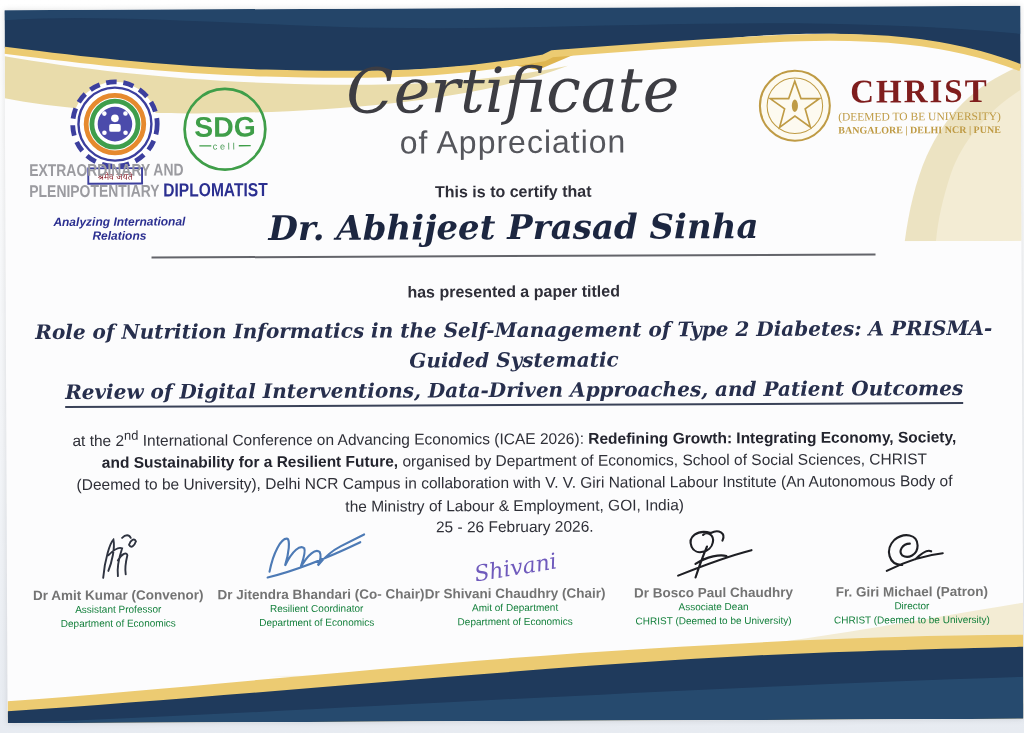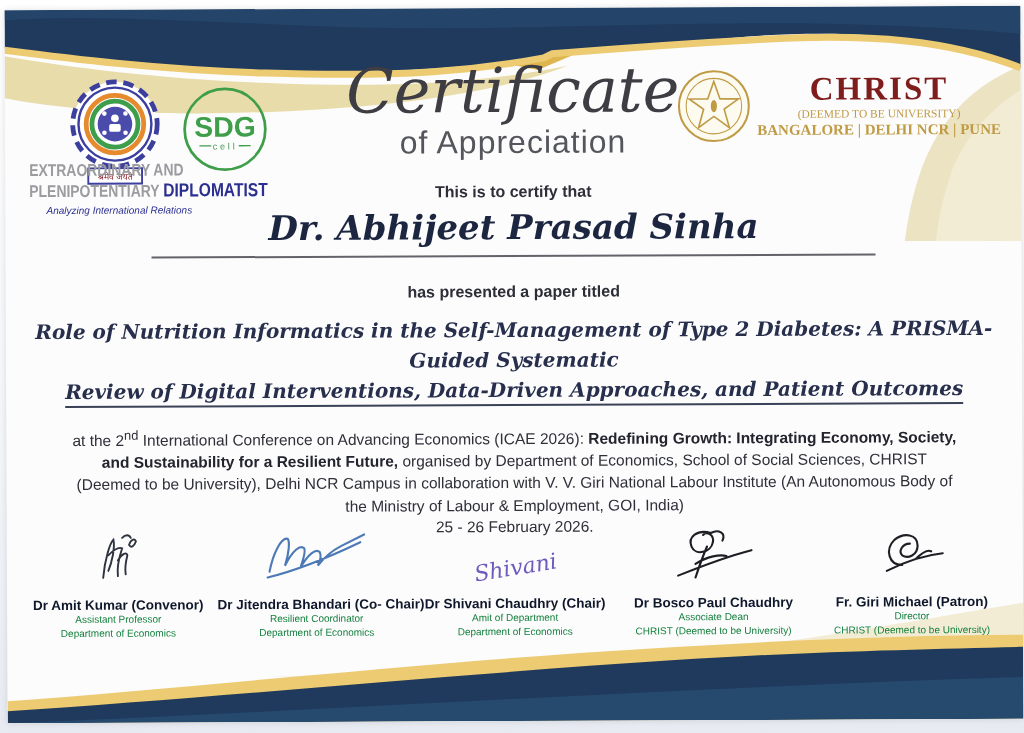--- a/index.html
+++ b/index.html
@@ -14,27 +14,27 @@
 
   
   .vvg{position:absolute;left:62px;top:66px;z-index:2;}
   .sdg{position:absolute;left:176px;top:76px;z-index:2;}
   .dipl{position:absolute;left:24px;top:152px;z-index:2;width:230px;}
   .dipl .l1{font-weight:700;font-size:17px;color:#9b9ba0;letter-spacing:0;
     transform:scaleX(.82);transform-origin:left;white-space:nowrap;line-height:1.05;}
   .dipl .l2{font-weight:700;font-size:17px;color:#9b9ba0;transform:scaleX(.82);
     transform-origin:left;white-space:nowrap;line-height:1.15;}
   .dipl .l2 b{color:#2b2f90;font-size:19px;}
-  .dipl .tag{font-size:10px;font-style:italic;font-weight:400;color:#2b2f90;
-    text-align:center;margin-top:3px;width:180px;}
+  .dipl .tag{font-size:12px;font-style:italic;font-weight:700;color:#2b2f90;
+    text-align:center;margin-top:13px;width:180px;}
   .christ{position:absolute;right:20px;top:62px;z-index:2;display:flex;align-items:center;gap:6px;}
   .christ-txt{text-align:center;font-family:"Liberation Serif",serif;}
   .christ-txt .nm{font-weight:700;font-size:33px;color:#7f1d1d;letter-spacing:2px;line-height:1;}
   .christ-txt .sub{font-size:11.5px;font-weight:400;color:#bf9b45;margin-top:2px;}
-  .christ-txt .cities{font-size:15px;font-weight:700;color:#bf9b45;margin-top:2px;}
+  .christ-txt .cities{font-size:10px;font-weight:700;color:#bf9b45;margin-top:2px;}
 
   
   .stack{position:relative;z-index:1;text-align:center;}
   .t-script{margin-top:44px;font-family:"DejaVu Serif",serif;font-style:italic;
     font-size:62px;color:#3d3d43;line-height:1.25;}
   .t-sub{font-size:32px;color:#55565c;margin-top:-6px;letter-spacing:1px;}
   .certify{margin-top:22px;font-size:16px;font-weight:700;color:#2e2e38;}
   .name{margin-top:6px;font-family:"DejaVu Serif",serif;font-style:italic;font-weight:700;
     font-size:34px;color:#1c2640;}
   .name-line{width:724px;height:2px;background:#63646a;margin:8px auto 0;}
@@ -45,21 +45,21 @@
   .body-par{margin:20px auto 0;width:892px;font-size:15.5px;color:#2f3038;line-height:1.44;
     font-weight:500;}
   .body-par b{font-weight:700;color:#23242e;}
   .date-line{margin-top:1px;font-size:15.5px;color:#2f3038;font-weight:500;}
 
   
   .sigs{position:absolute;left:0;right:0;top:516px;z-index:1;display:flex;
     justify-content:space-between;padding:0 12px;}
   .sig{flex:1;text-align:center;min-width:0;}
   .sig .art{height:62px;display:flex;align-items:flex-end;justify-content:center;}
-  .sig .nm{font-size:13.5px;font-weight:700;color:#0f172a;margin-top:10px;white-space:nowrap;}
+  .sig .nm{font-size:13.5px;font-weight:700;color:#737373;margin-top:0;white-space:nowrap;}
   .sig .r{font-size:10px;color:#15803d;line-height:1.35;}
   .sig-text{font-family:"DejaVu Serif",serif;font-style:italic;font-size:22px;
     transform:rotate(-9deg);display:inline-block;margin-bottom:6px;}
 </style>
 </head>
 <body>
 
 <div class="photo">
   <div class="cert">
 

